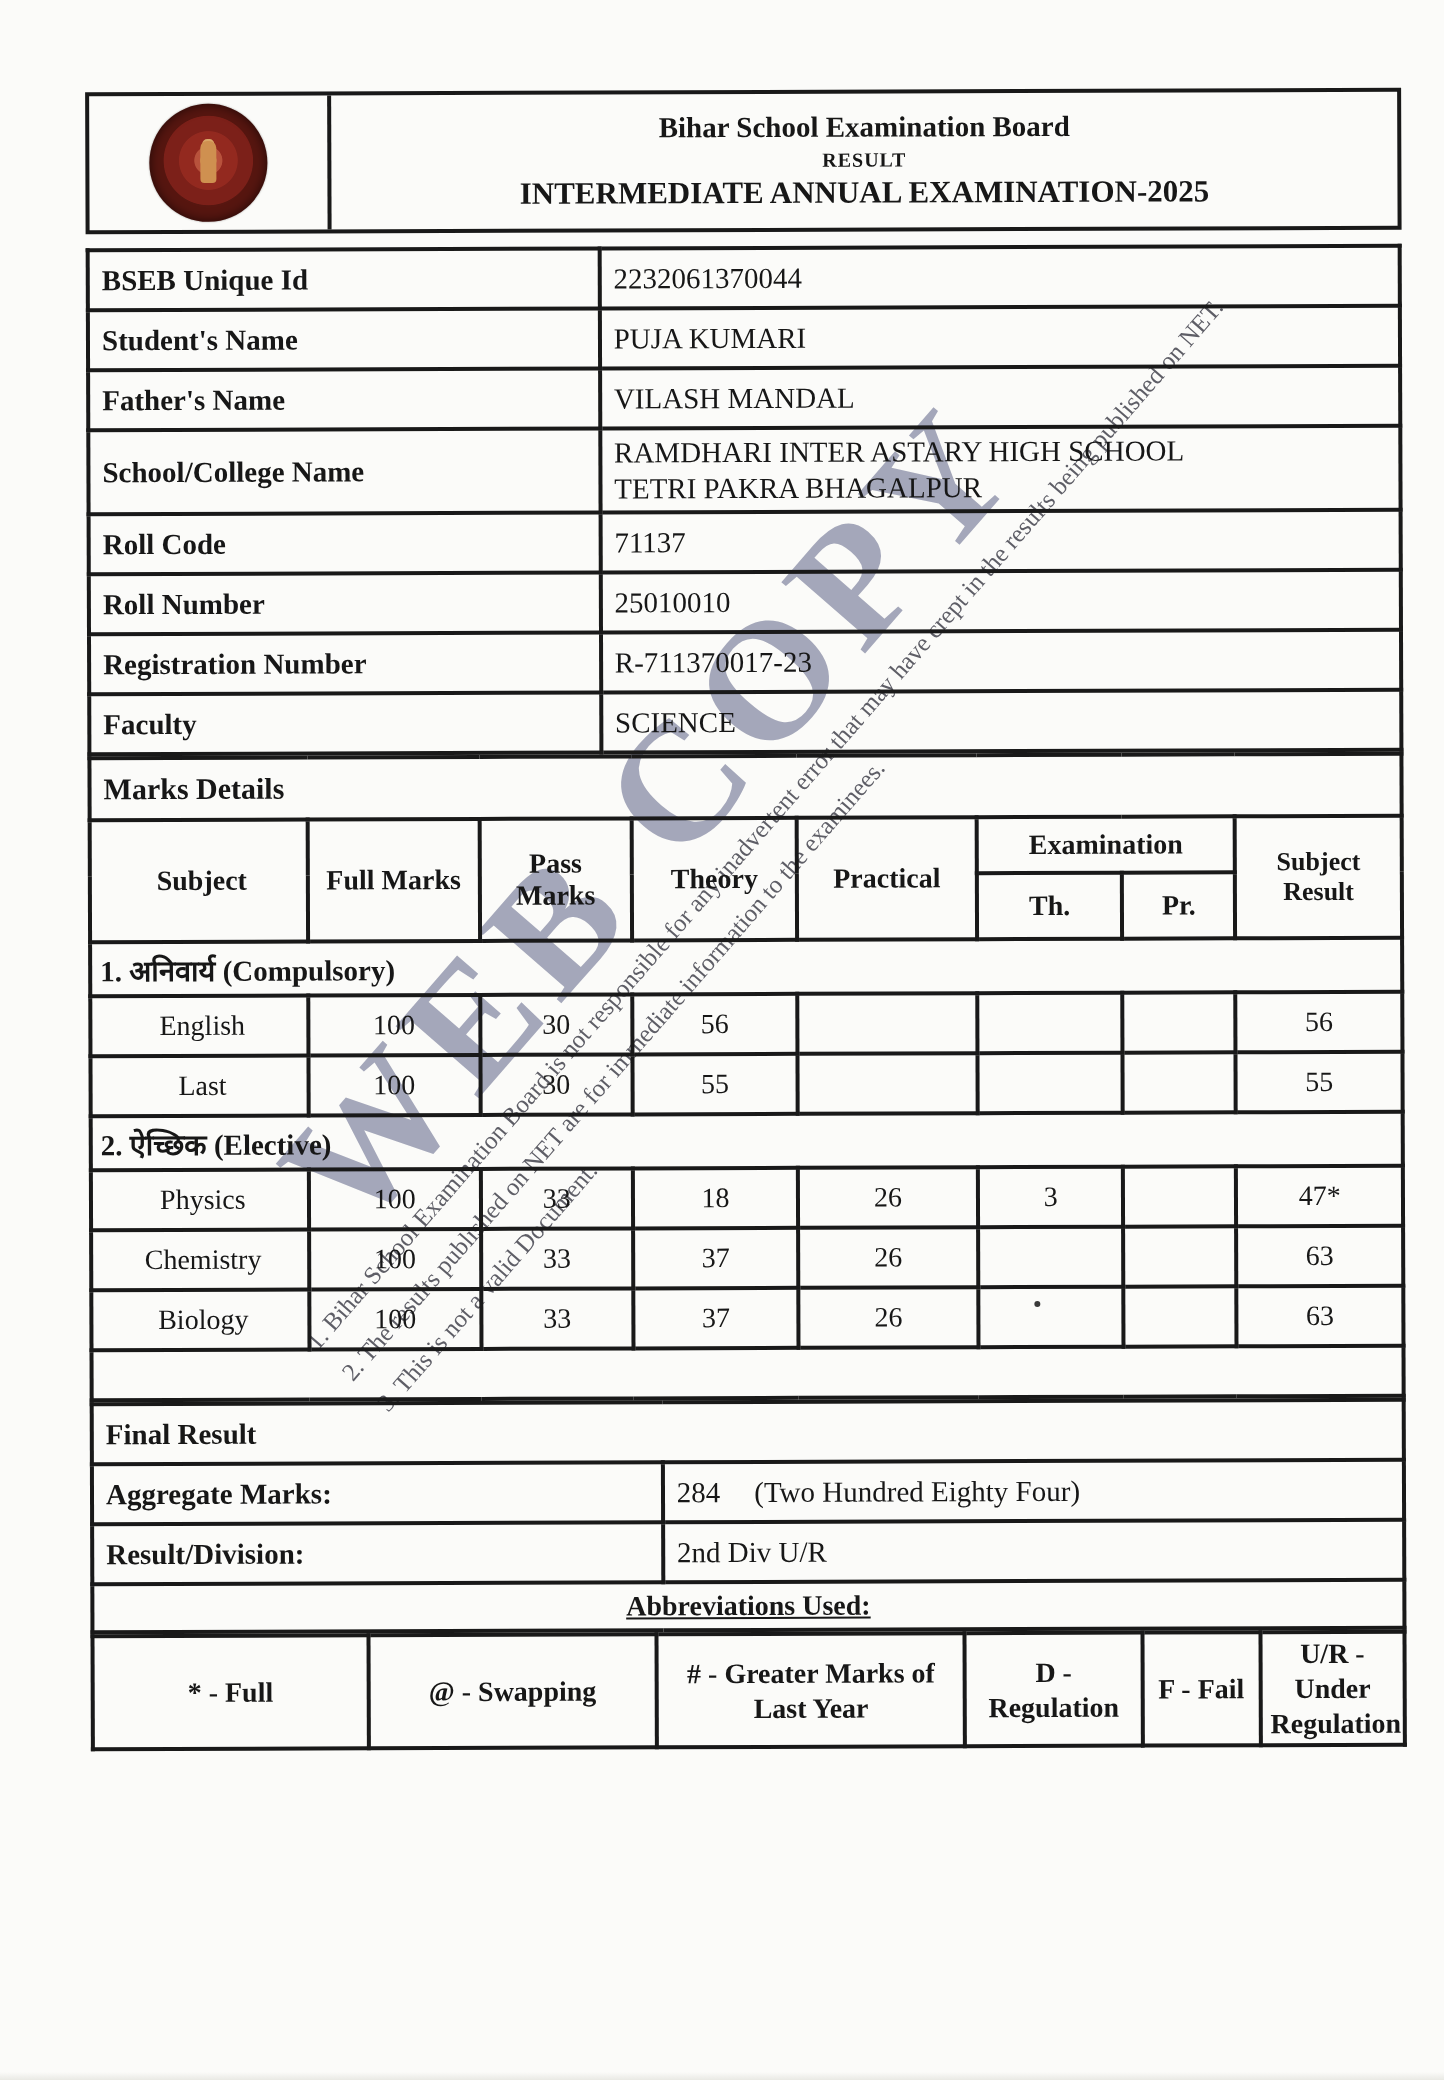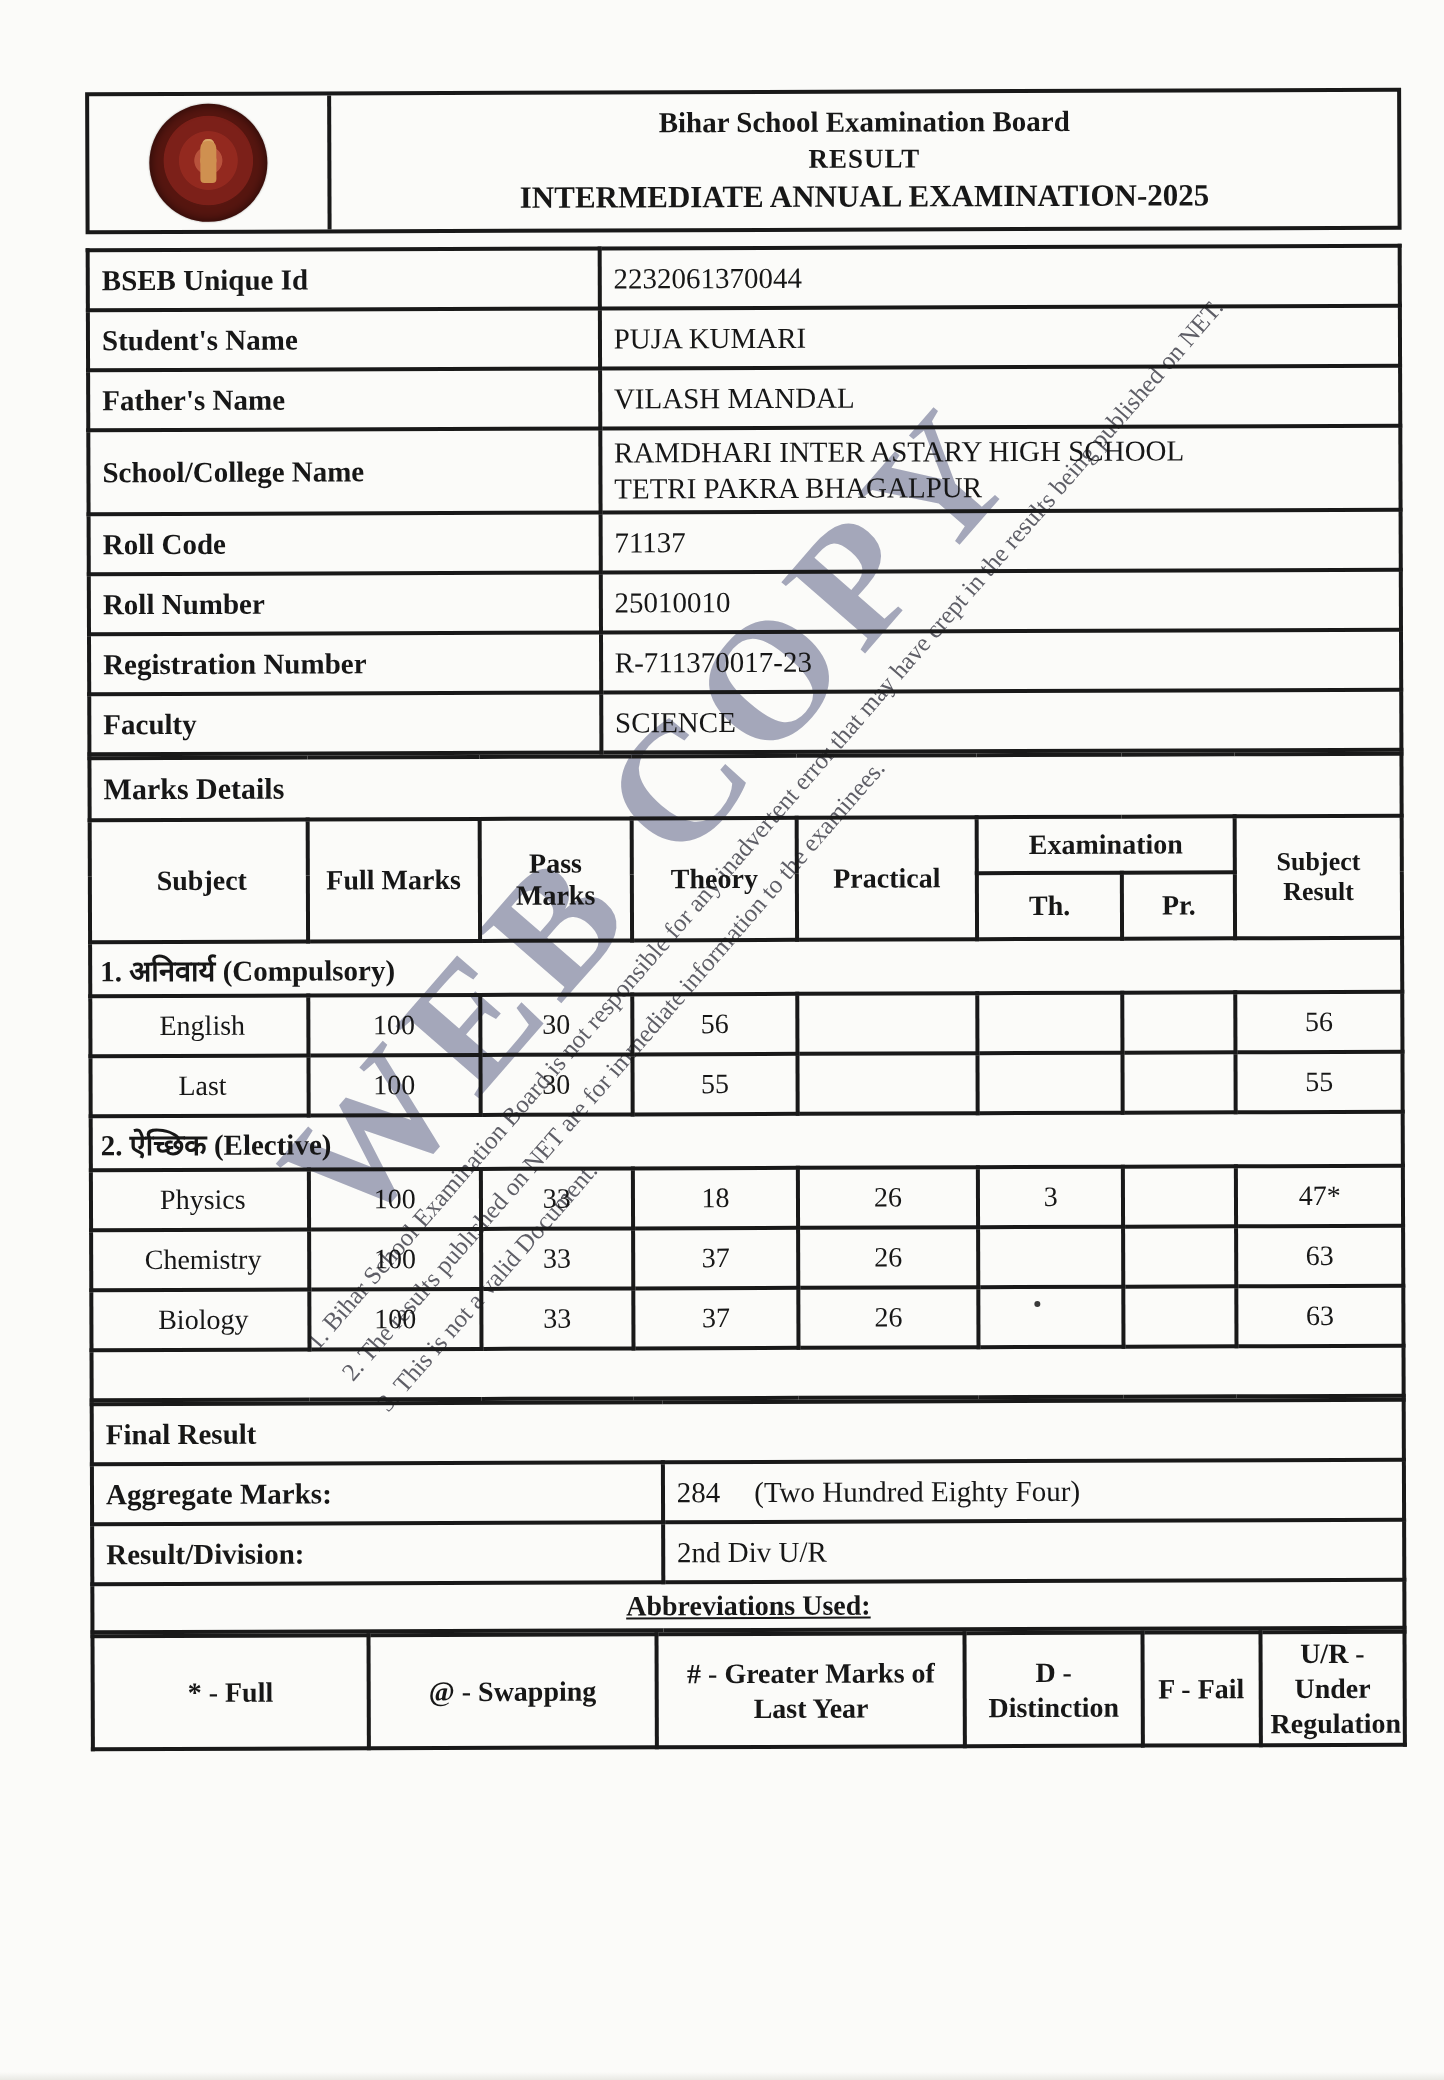--- a/index.html
+++ b/index.html
@@ -46,21 +46,21 @@
     position:relative;
   }
   .seal-figure{
     position:absolute;left:50%;top:50%;width:16px;height:42px;
     transform:translate(-50%,-52%);
     background:#cf9050;border-radius:7px 7px 4px 4px;
     box-shadow:0 -4px 0 -2px #d9a868;
   }
   .title-cell{flex:1;display:flex;flex-direction:column;align-items:center;justify-content:center;line-height:1.3;}
   .t1{font-weight:bold;font-size:29px;}
-  .t2{font-weight:bold;font-size:27px;letter-spacing:1px;}
+  .t2{font-weight:bold;font-size:20px;letter-spacing:1px;}
   .t3{font-weight:bold;font-size:31px;}
 
   table{border-collapse:collapse;width:100%;table-layout:fixed;background:transparent;}
   td,th{border:4px solid #191919;padding:2px 12px;vertical-align:middle;font-size:29px;}
 
   
   .info .lbl{font-weight:bold;text-align:left;}
   .info td{height:52px;}
   .info tr.school td{height:76px;}
   .info .val .wrapbox{max-width:610px;line-height:1.25;}
@@ -291,21 +291,21 @@
           <col style="width:23.5%">
         <col style="width:13.5%">
           <col style="width:9%">
           <col style="width:11%">
       </colgroup>
       <tbody>
           <tr>
         <td>* - Full</td>
         <td>@ - Swapping</td>
         <td># - Greater Marks of Last Year</td>
-        <td>D - Distinction</td>
+        <td>D - Regulation</td>
         <td>F - Fail</td>
         <td>U/R - Under Regulation</td>
       </tr>
     </tbody>
       </table>
 
   </div>
 
   <div class="page-bottom-shade"></div>
 </div>

